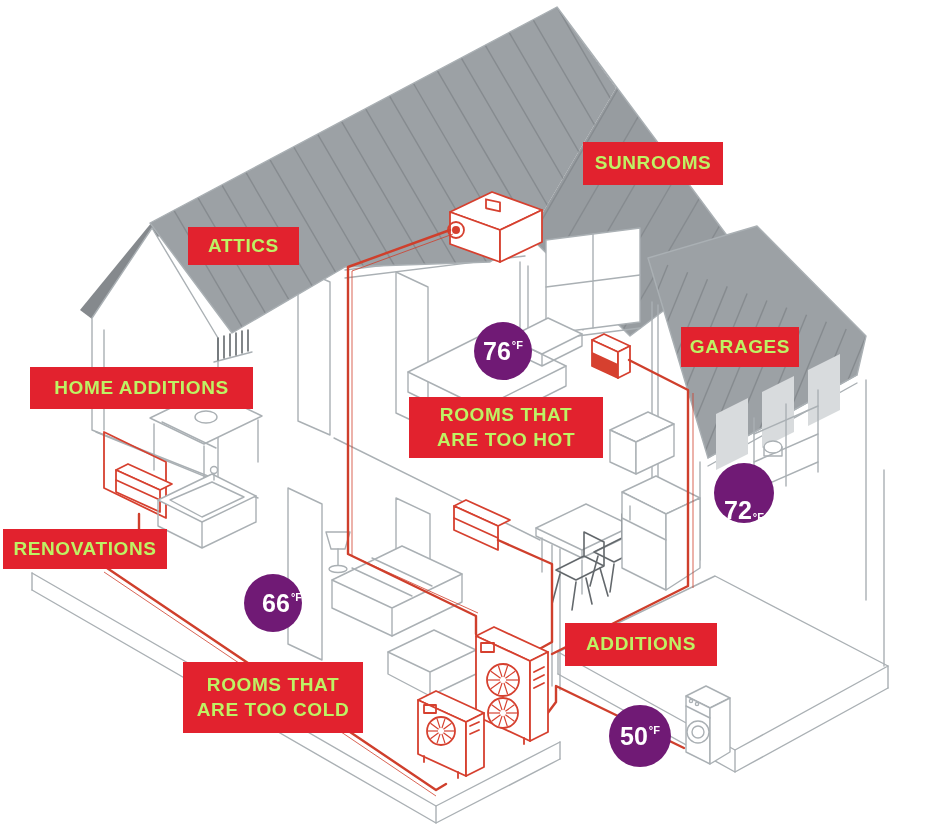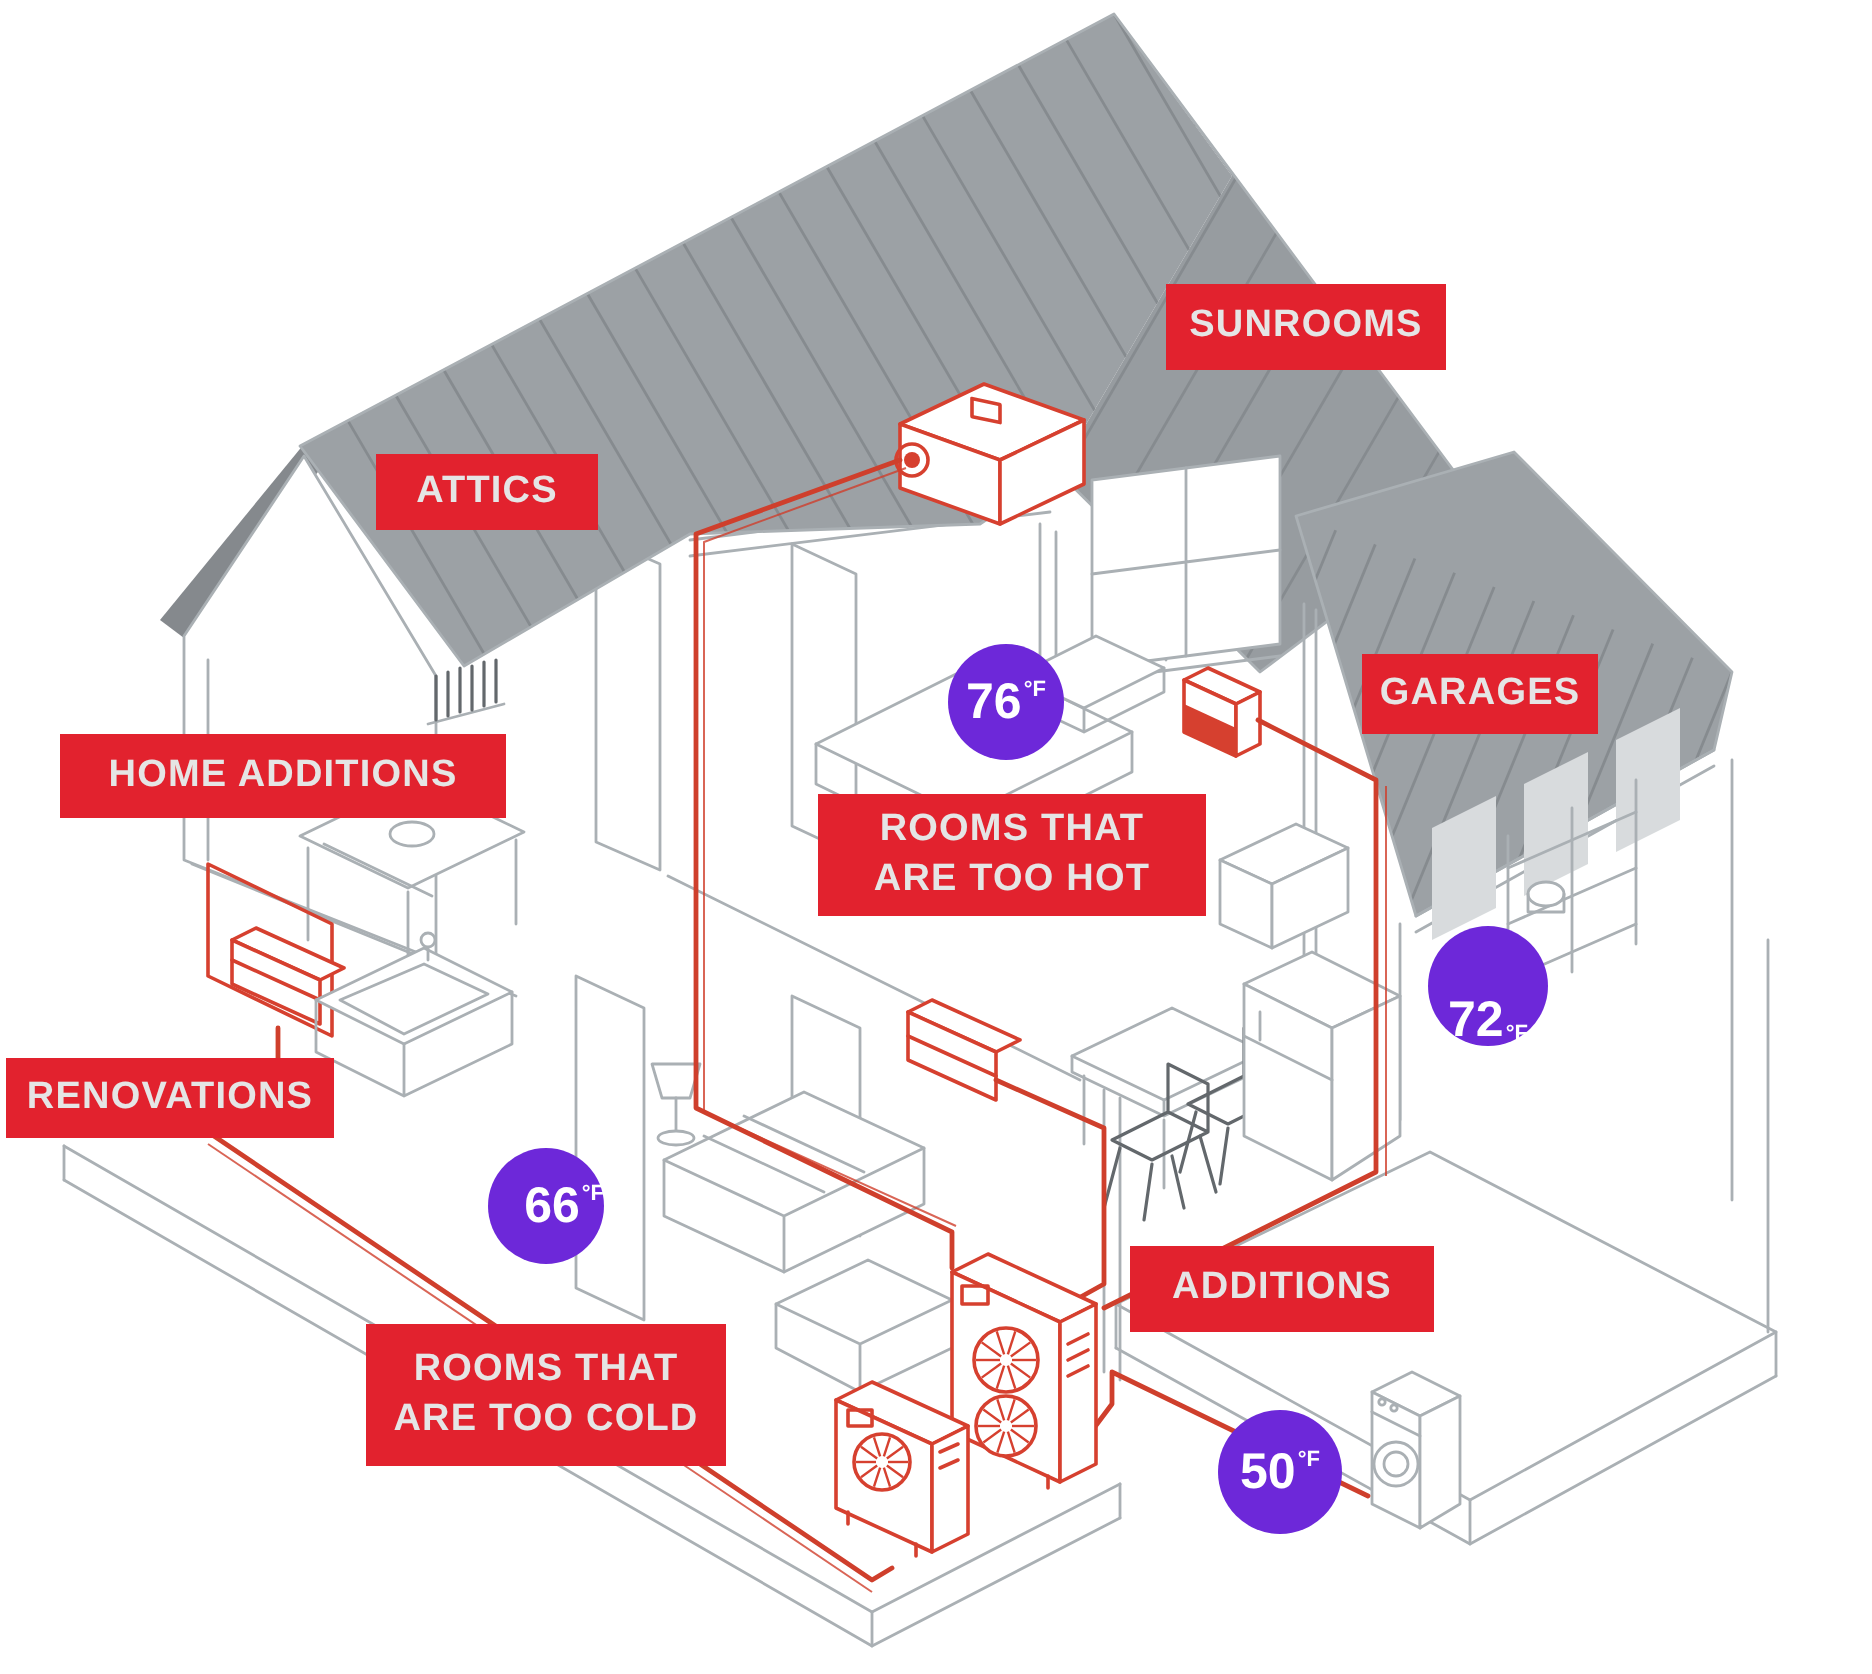--- a/index.html
+++ b/index.html
@@ -2,27 +2,27 @@
 <html><head>
 <meta charset="utf-8">
 <style>
   html,body{margin:0;padding:0;background:#ffffff;}
   #stage{
     position:relative;width:936px;height:837px;overflow:hidden;background:#ffffff;
     font-family:"Liberation Sans","DejaVu Sans",sans-serif;
   }
   #house-svg{position:absolute;left:0;top:0;}
   .label{
-    position:absolute;background:#e2222e;color:#e5e5e5;
+    position:absolute;background:#e2222e;color:#bef264;
     display:flex;align-items:center;justify-content:center;text-align:center;
     font-weight:700;font-size:19px;letter-spacing:.6px;line-height:1.3;
     white-space:pre-line;
   }
   .badge{
-    position:absolute;background:#6d28d9;color:#ffffff;border-radius:50%;
+    position:absolute;background:#701a75;color:#ffffff;border-radius:50%;
     display:flex;align-items:center;justify-content:center;font-weight:700;
   }
   .badge .val{font-size:25px;line-height:1;}
   .badge .unit{font-size:11px;line-height:1;margin-top:-12px;margin-left:1px;}
   
   .ln{stroke:#aab0b4;fill:none;stroke-width:1.4;stroke-linejoin:round;stroke-linecap:round;}
   .lnw{stroke:#aab0b4;fill:#ffffff;stroke-width:1.4;stroke-linejoin:round;}
   .dk{stroke:#63686c;fill:none;stroke-width:1.6;stroke-linejoin:round;stroke-linecap:round;}
   .red{stroke:#d6402f;fill:none;stroke-width:1.8;stroke-linejoin:round;stroke-linecap:round;}
   .redw{stroke:#d6402f;fill:#ffffff;stroke-width:1.8;stroke-linejoin:round;}

